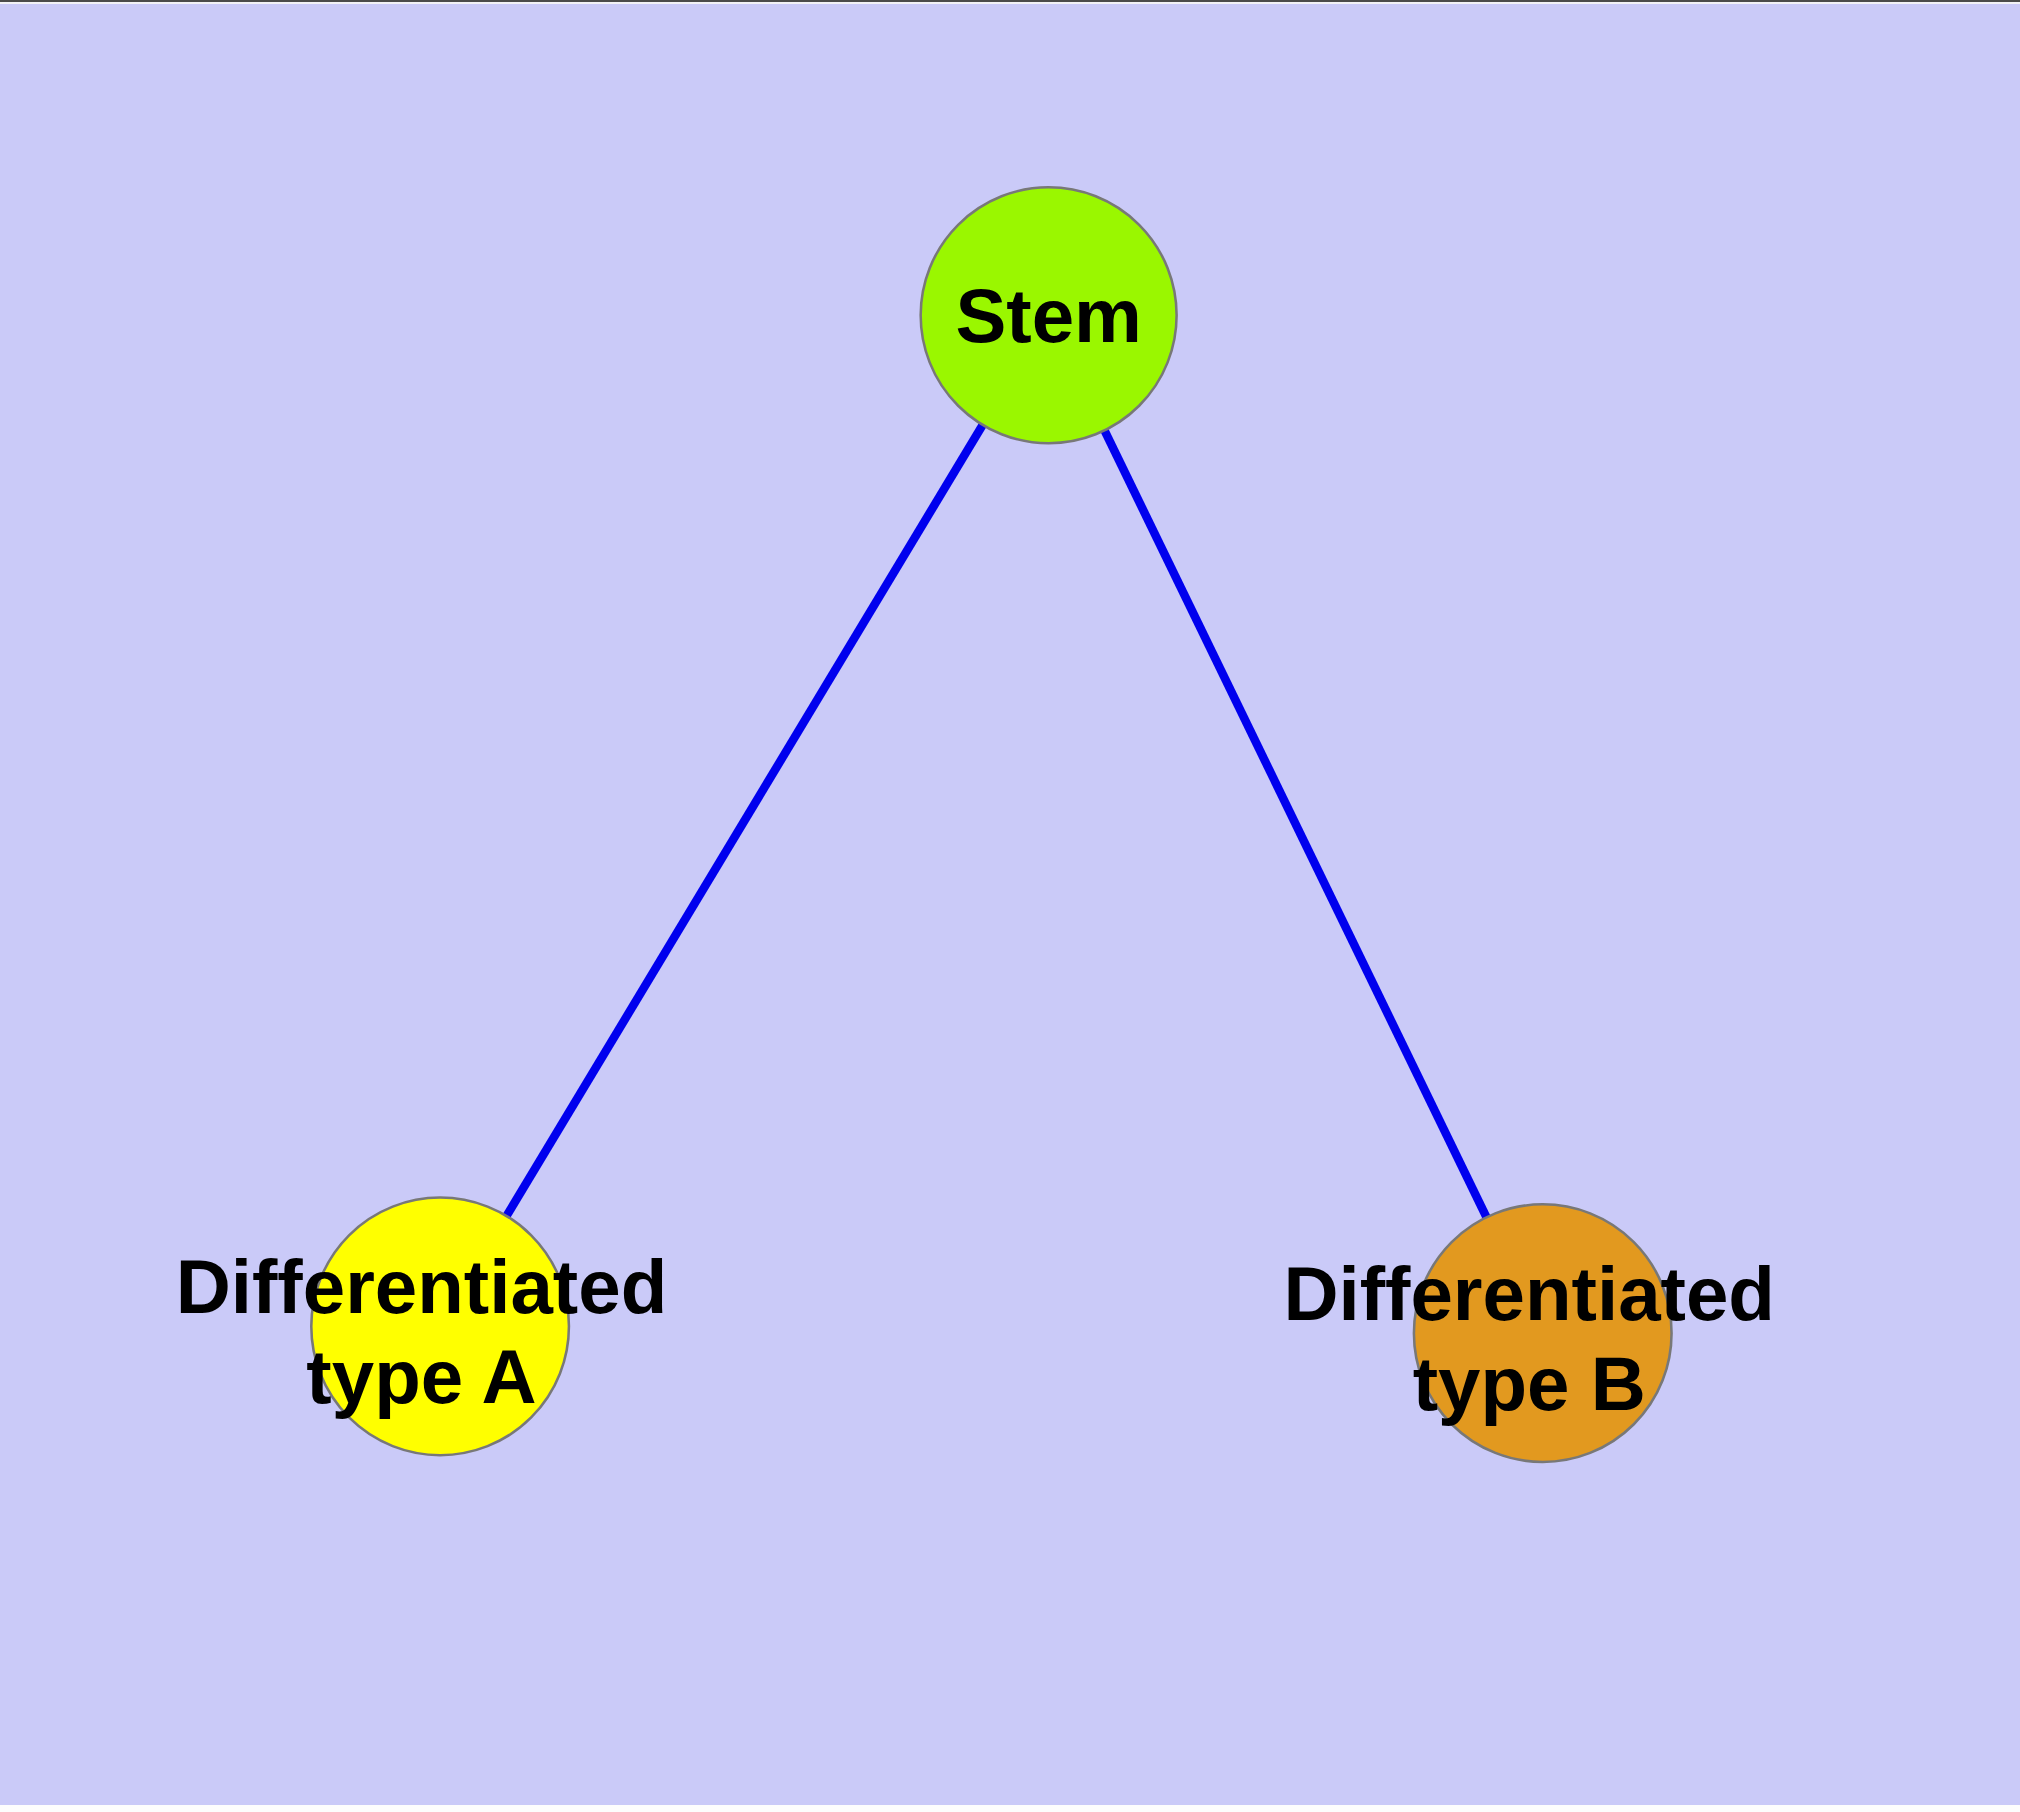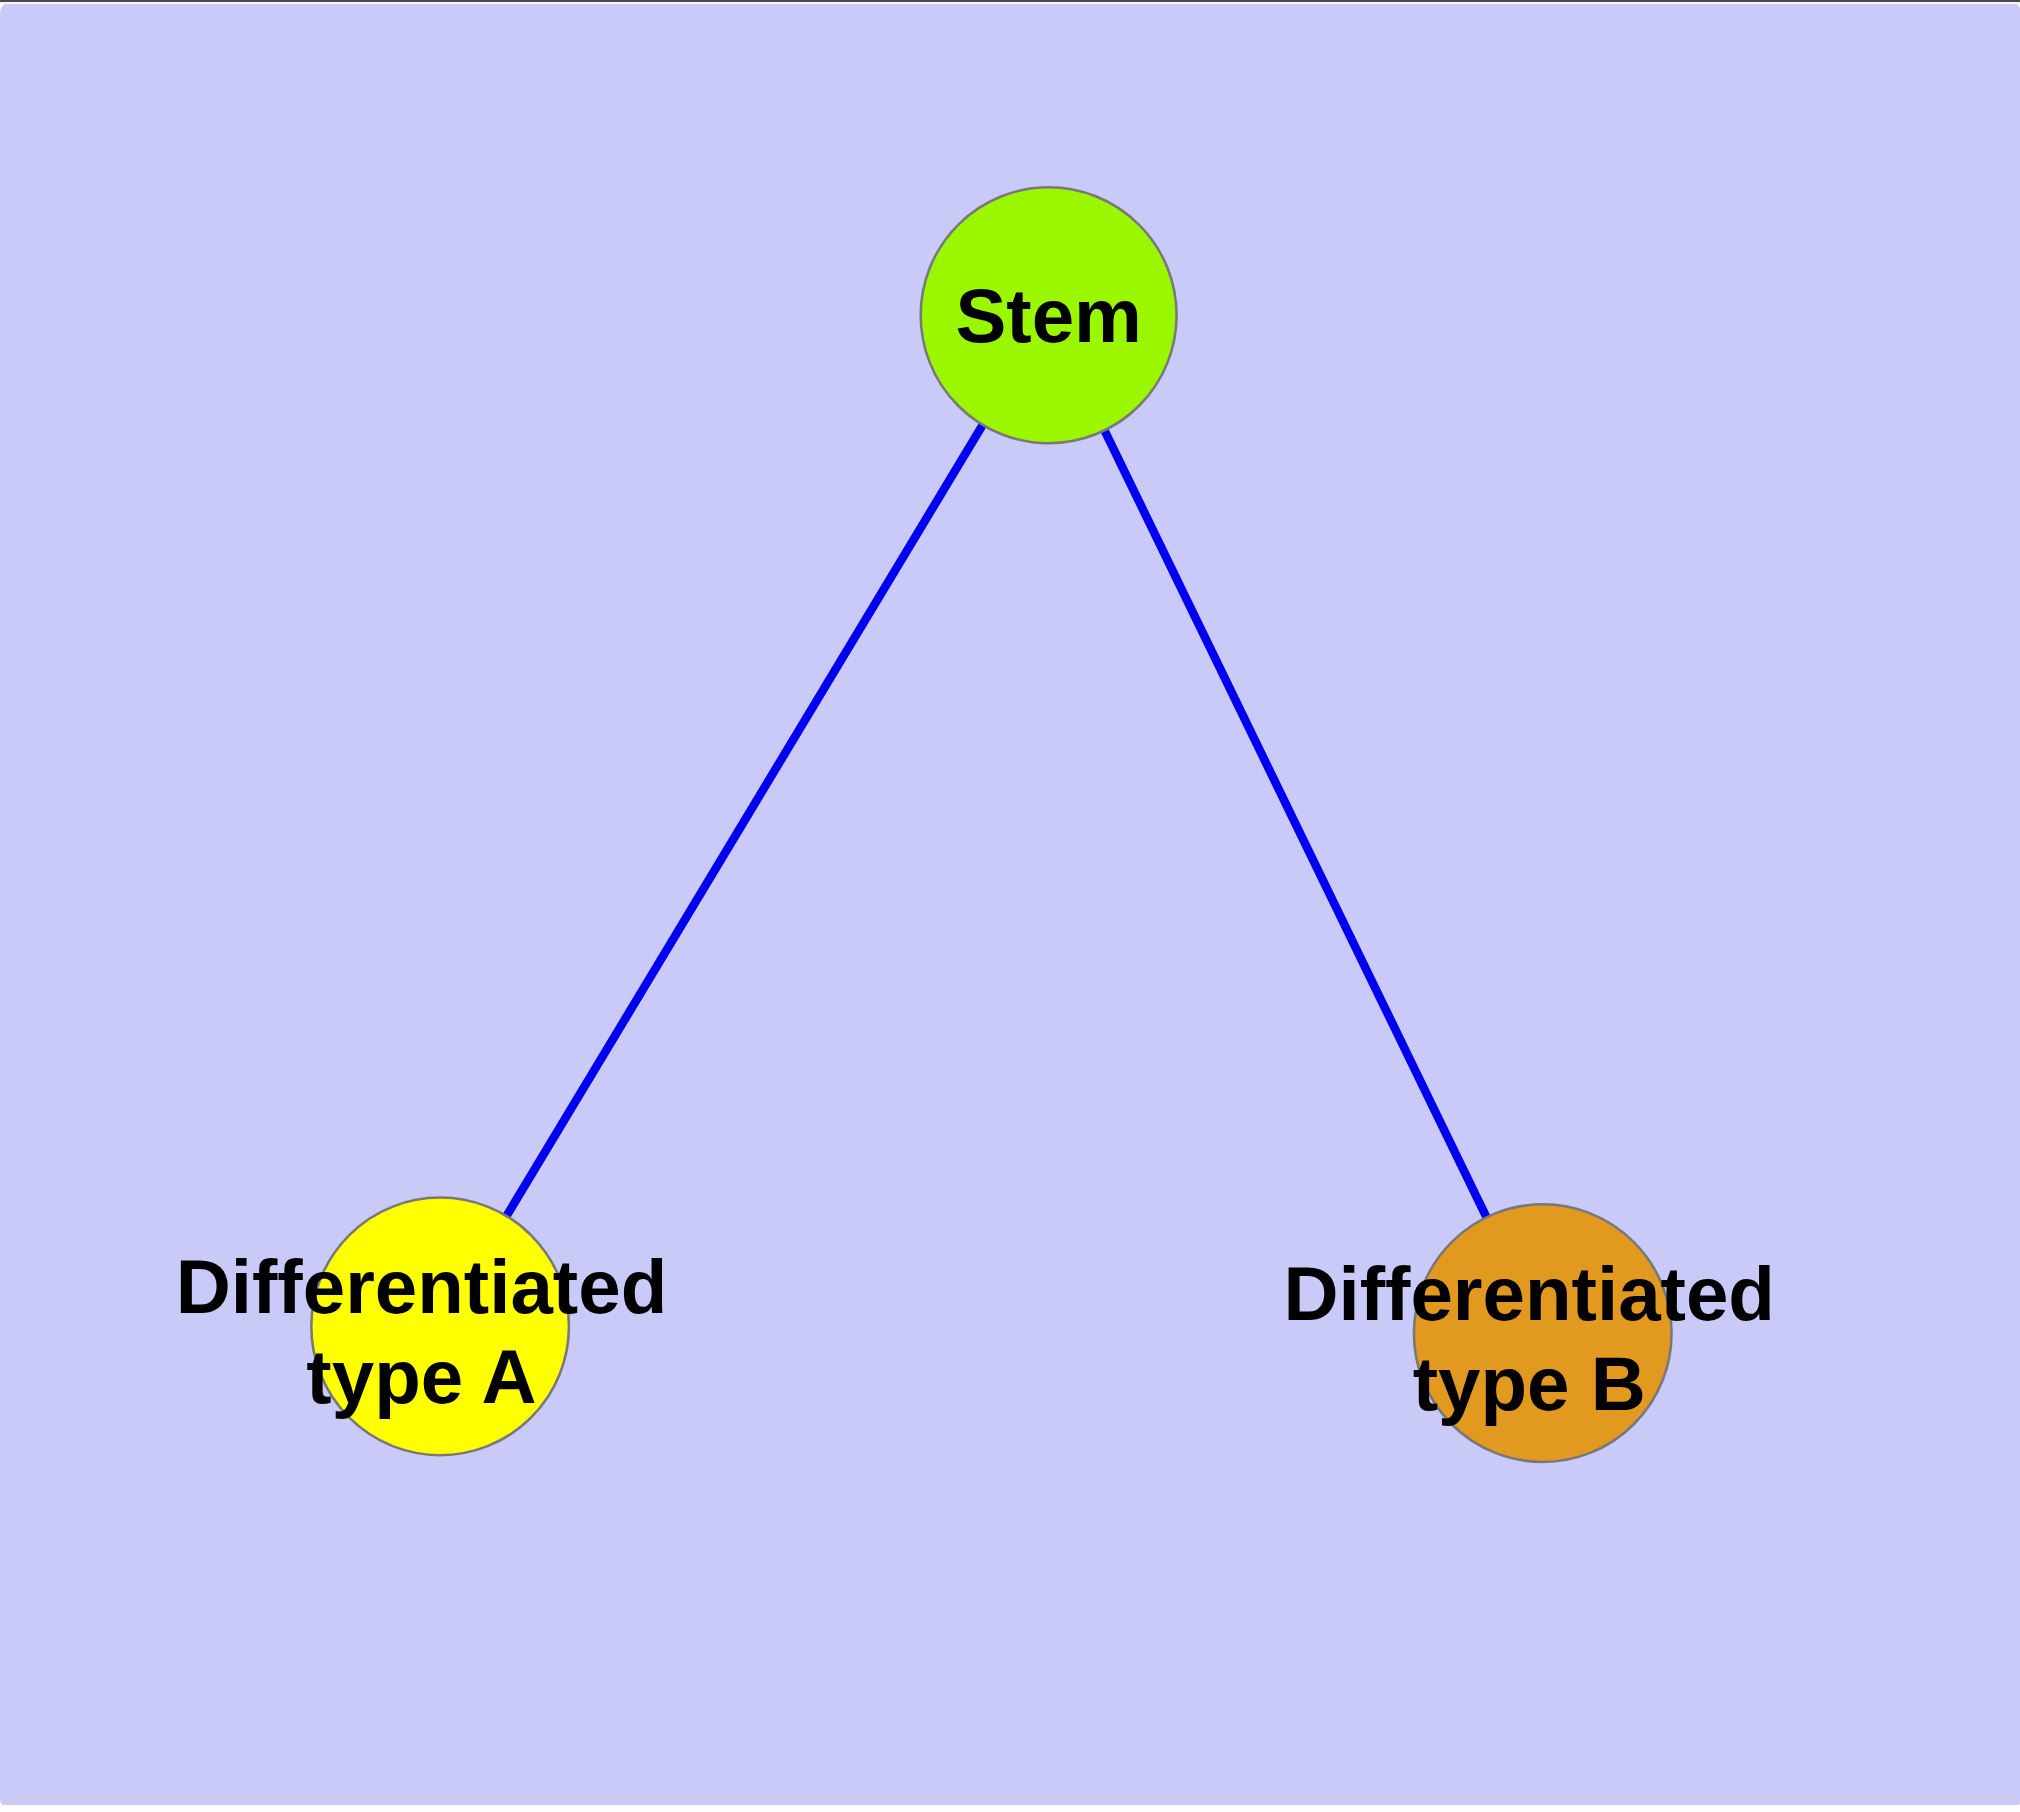--- a/index.html
+++ b/index.html
@@ -8,21 +8,20 @@
     width: 2021px;
     height: 1812px;
     overflow: hidden;
     font-family: "Liberation Sans", sans-serif;
   }
   #stage {
     position: relative;
     width: 2021px;
     height: 1812px;
     background: #CACAF8; 
-    border-radius: 14px;
   }
   #graph-svg {
     display: block;
     width: 2021px;
     height: 1812px;
   }
   .edge-line {
     stroke-linecap: butt;
     fill: none;
   }

